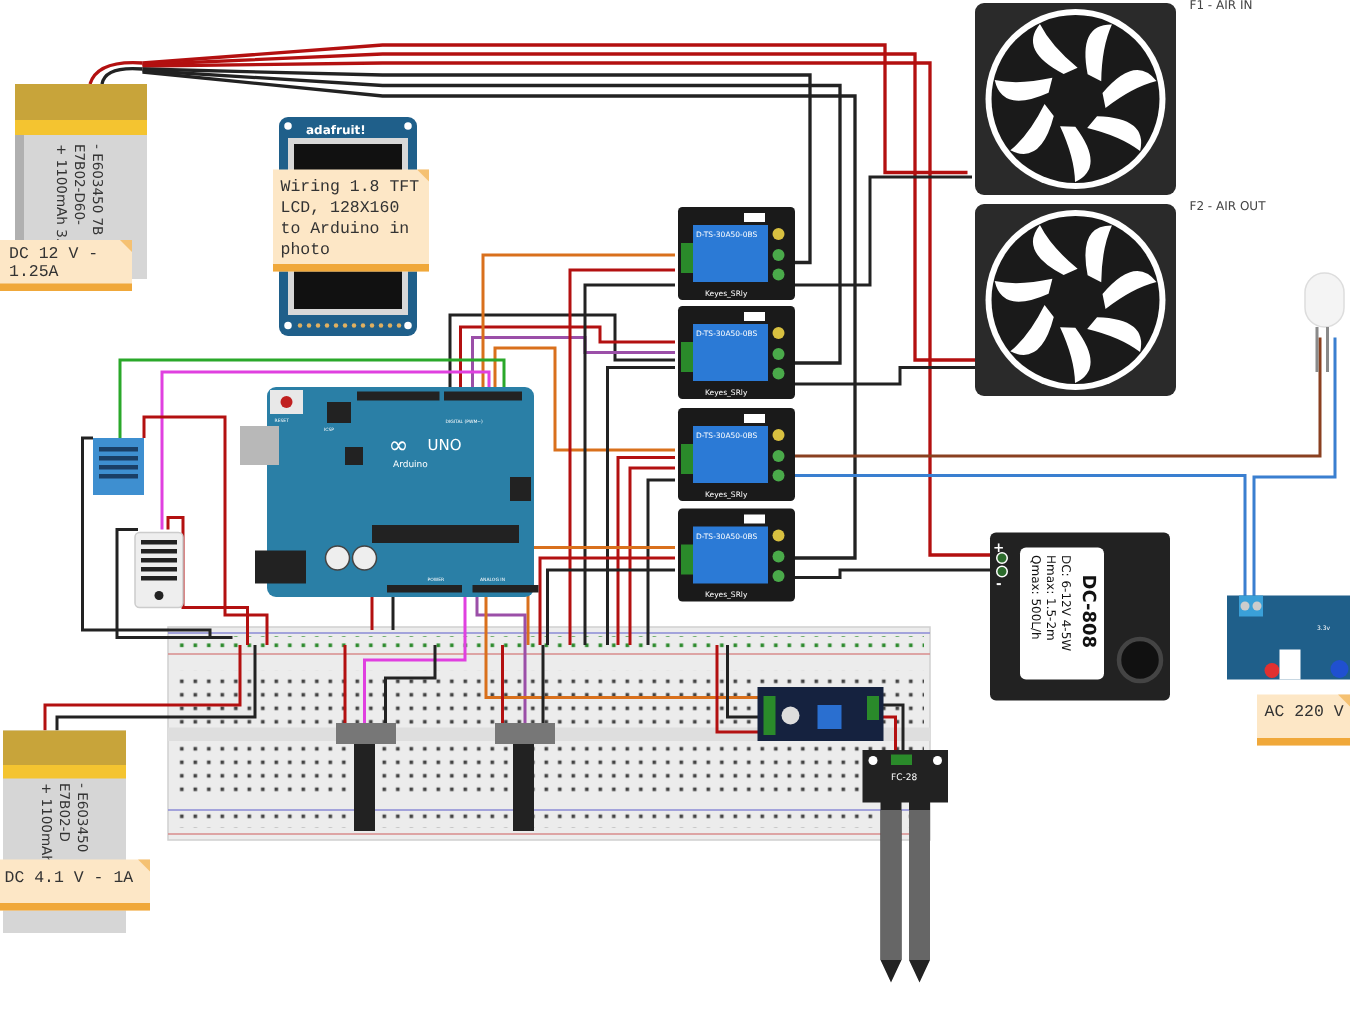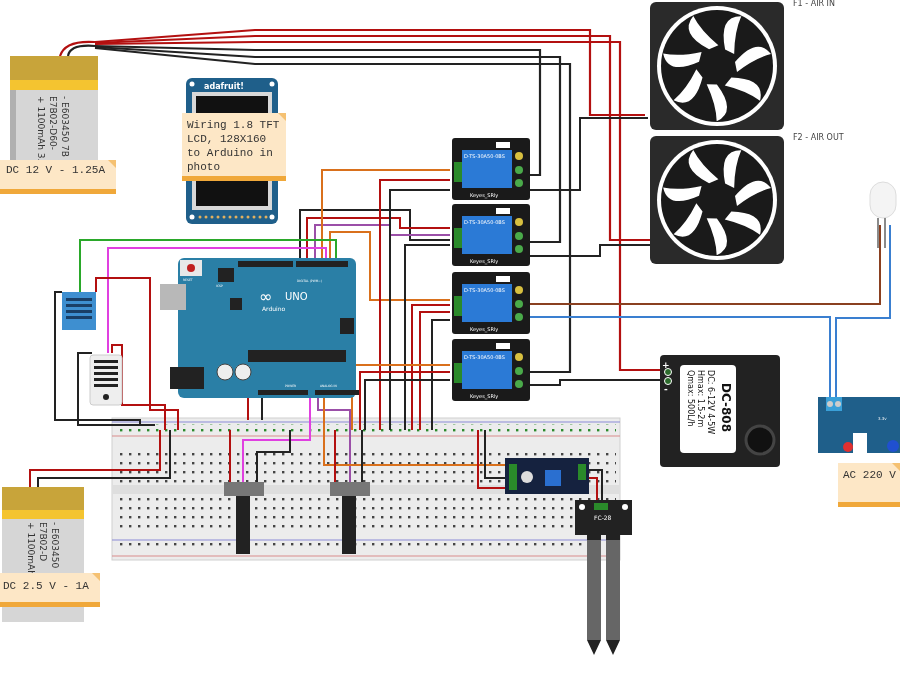--- a/index.html
+++ b/index.html
@@ -316,24 +316,24 @@
     <path d="M575,500 L632,500 L632,535 L620,535 L620,640 L613,655 L606,640 L606,535 L601,535 L601,640 L594,655 L587,640 L587,535 L575,535 Z" fill="#222"></path>
     <rect x="587" y="540" width="14" height="100" fill="#666"></rect>
     <rect x="606" y="540" width="14" height="100" fill="#666"></rect>
     <circle cx="582" cy="507" r="3" fill="#fff"></circle>
       <circle cx="625" cy="507" r="3" fill="#fff"></circle>
     <rect x="594" y="503" width="14" height="7" fill="#2a8a2a"></rect>
     <text x="594" y="520" font-size="6" fill="#fff">FC-28</text>
   </g>
 </svg>
 
-<div class="note" style="left:0;top:160;top:160px;width:116px;height:34px;font-size:11px;padding:4px 0 0 6px;">
+<div class="note" style="left:0;top:160;top:160px;width:88px;height:34px;font-size:11px;padding:4px 0 0 6px;">
   <span>DC 12 V - 1.25A</span>
 </div>
 <div class="note" style="left:182px;top:113px;width:104px;height:68px;font-size:11px;line-height:14px;padding:5px 4px 0 5px;">
   <span>Wiring 1.8 TFT LCD, 128X160 to Arduino in photo</span>
 </div>
 <div class="note" style="left:0;top:573px;width:100px;height:34px;font-size:11px;padding:7px 0 0 3px;">
-  <span>DC 2.5 V - 1A</span>
+  <span>DC 4.1 V - 1A</span>
 </div>
-<div class="note" style="left:838px;top:463px;width:62px;height:44px;font-size:11px;padding:6px 0 0 5px;">
+<div class="note" style="left:838px;top:463px;width:62px;height:34px;font-size:11px;padding:6px 0 0 5px;">
   <span>AC 220 V</span>
 </div>
 
 </body></html>

